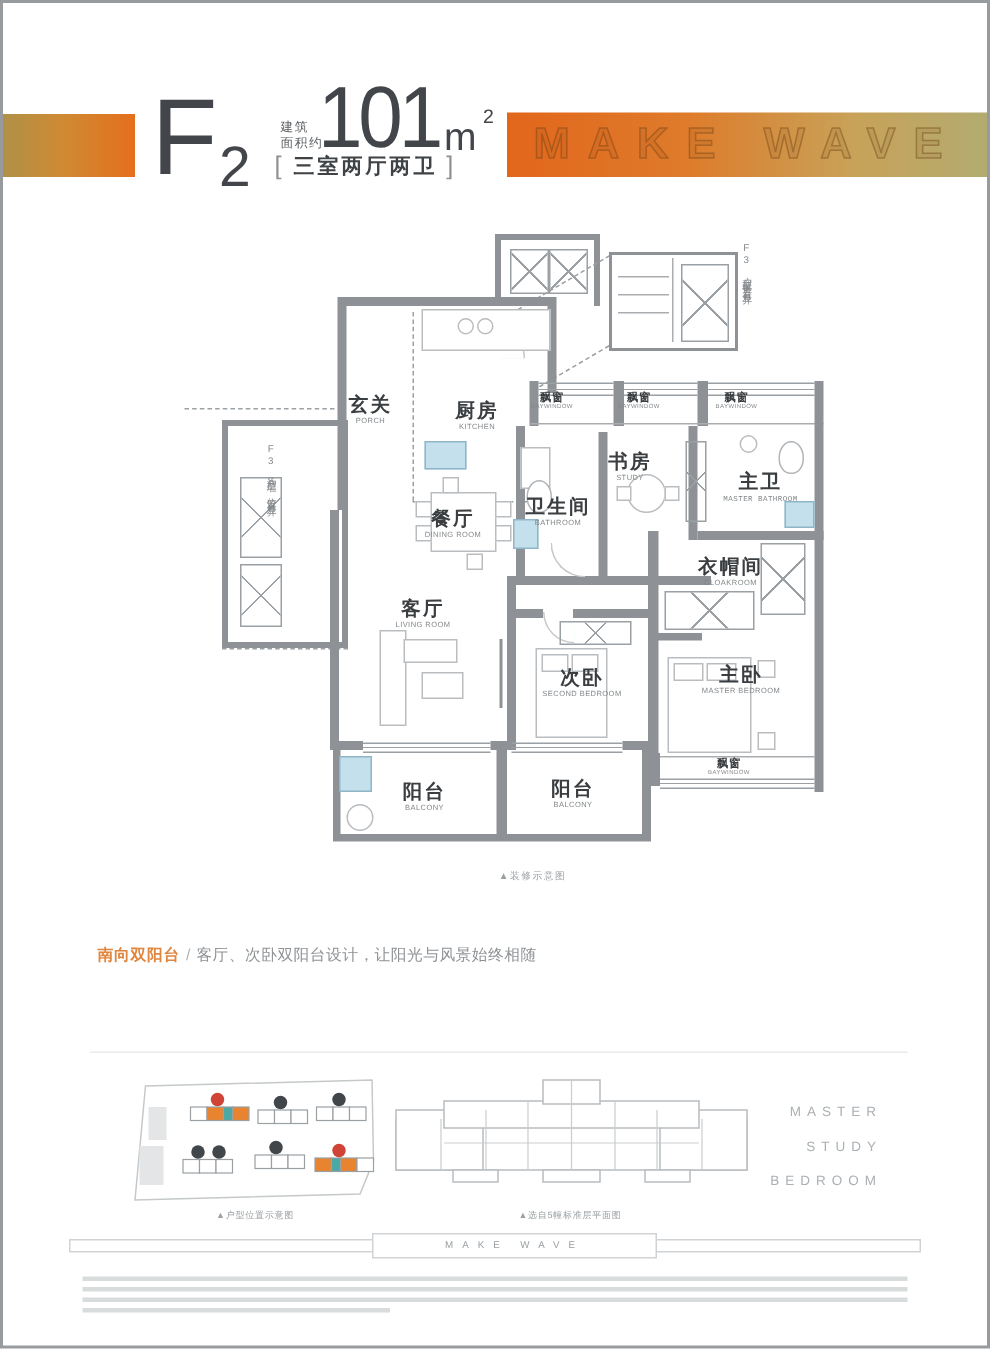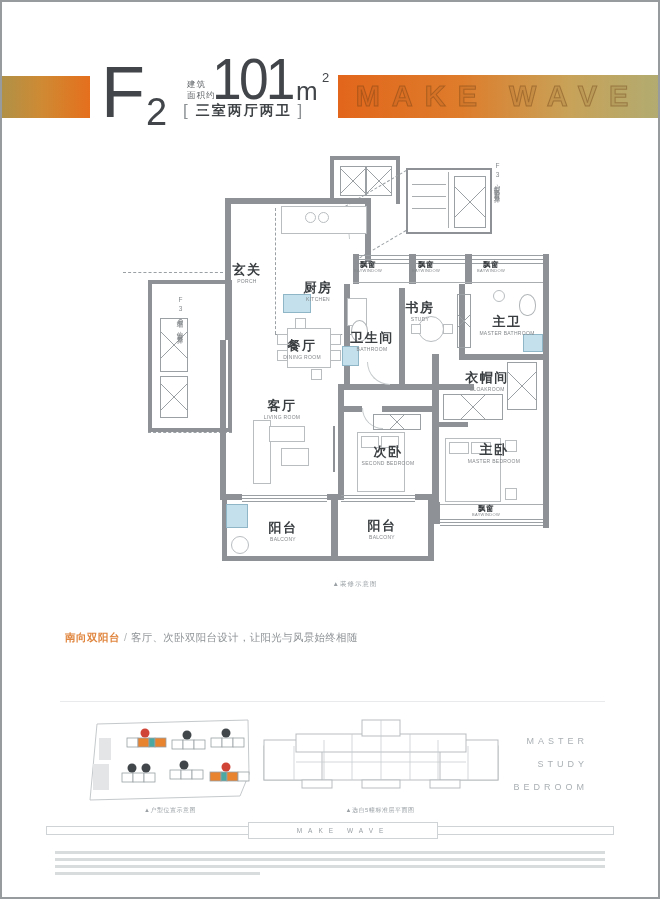--- a/index.html
+++ b/index.html
@@ -190,37 +190,37 @@
   <div class="furn" style="left:356px;top:294px;width:18px;height:10px;"></div>
   <div class="furn" style="left:390px;top:292px;width:10px;height:10px;"></div>
   <div class="furn" style="left:390px;top:340px;width:10px;height:10px;"></div>
   <div class="blue" style="left:111px;top:356px;width:20px;height:22px;"></div>
   <div class="circ" style="left:116px;top:388px;width:16px;height:16px;"></div>
 
   <div class="rl" style="left:97px;top:114px;width:70px;">
     <span class="cn">玄关</span>
     <span class="en">PORCH</span>
   </div>
-  <div class="rl" style="left:168px;top:132px;width:70px;">
+  <div class="rl" style="left:168px;top:118px;width:70px;">
     <span class="cn">厨房</span>
     <span class="en">KITCHEN</span>
   </div>
   <div class="rl" style="left:152px;top:190px;width:70px;">
     <span class="cn">餐厅</span>
     <span class="en">DINING ROOM</span>
   </div>
   <div class="rl" style="left:222px;top:182px;width:70px;">
     <span class="cn">卫生间</span>
     <span class="en">BATHROOM</span>
   </div>
   <div class="rl" style="left:270px;top:152px;width:70px;">
     <span class="cn">书房</span>
     <span class="en">STUDY</span>
   </div>
-  <div class="rl" style="left:350px;top:166px;width:84px;">
+  <div class="rl" style="left:350px;top:166px;width:84px;font-family:Liberation Mono, monospace;">
     <span class="cn">主卫</span>
     <span class="en">MASTER BATHROOM</span>
   </div>
   <div class="rl" style="left:337px;top:222px;width:70px;">
     <span class="cn">衣帽间</span>
     <span class="en">CLOAKROOM</span>
   </div>
   <div class="rl" style="left:132px;top:250px;width:70px;">
     <span class="cn">客厅</span>
     <span class="en">LIVING ROOM</span>

